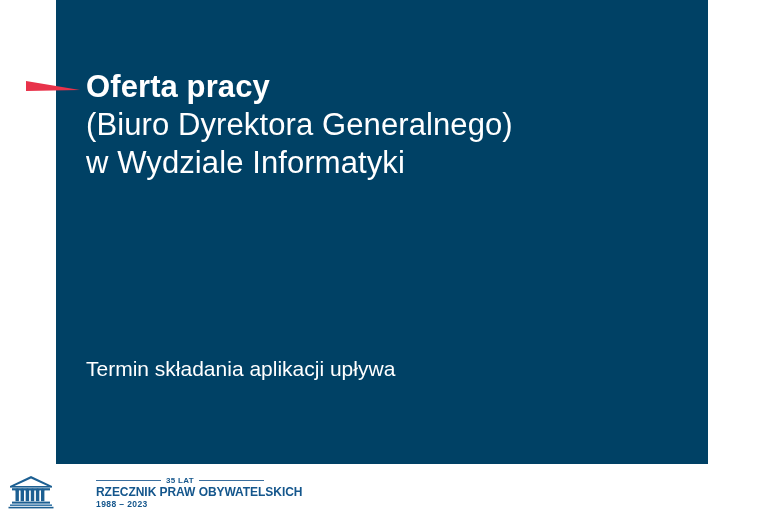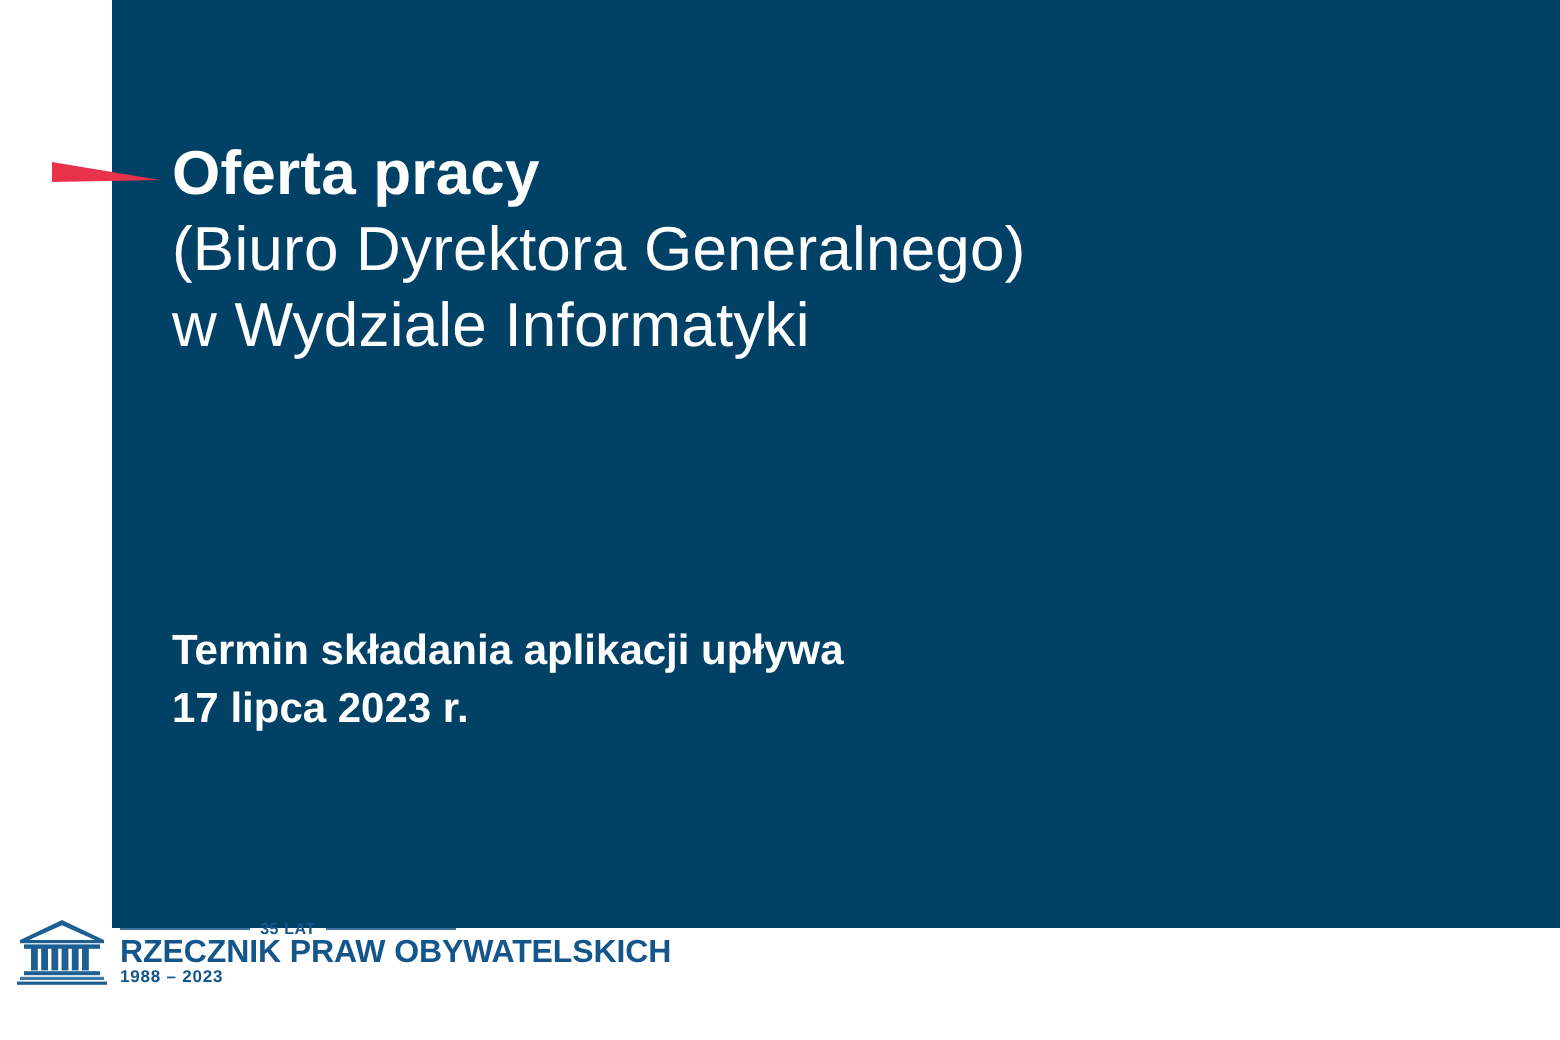--- a/index.html
+++ b/index.html
@@ -10,21 +10,21 @@
     width: 780px;
     height: 520px;
     background: #ffffff;
     font-family: "Liberation Sans", sans-serif;
     overflow: hidden;
     position: relative;
   }
 
   #slide {
     position: relative;
-    width: 780px;
+    width: 708px;
     height: 520px;
     background: #ffffff;
     overflow: hidden;
   }
 
   
   #navy-panel {
     position: absolute;
     left: 56px;
     top: 0;
@@ -71,33 +71,34 @@
     left: 86px;
     top: 311px;
     width: 620px;
   }
   .deadline-line {
     color: #ffffff;
     font-size: 21px;
     line-height: 29px;
     white-space: nowrap;
   }
-  .deadline-line.regular { font-weight: bold; }
+  .deadline-line.regular { font-weight: normal; margin-top: 43px; }
   .deadline-line.bold { font-weight: bold; }
 
   
   #footer-logo {
     position: absolute;
     left: 8px;
-    top: 456px;
+    top: 472px;
     width: 230px;
     height: 40px;
     display: flex;
     flex-direction: row;
     align-items: center;
+    gap: 36px;
   }
   #logo-mark {
     width: 46px;
     height: 34px;
     flex: 0 0 auto;
   }
   #logo-mark svg { display: block; }
 
   #logo-text {
     margin-left: 6px;
@@ -118,21 +119,21 @@
   }
   #logo-anniv-text {
     font-size: 8px;
     font-weight: bold;
     letter-spacing: 0.3px;
     color: #14568c;
     padding: 0 5px;
     white-space: nowrap;
   }
   #logo-main-text {
-    font-size: 16px;
+    font-size: 12px;
     font-weight: bold;
     letter-spacing: -0.05px;
     color: #14568c;
     text-align: center;
     white-space: nowrap;
     line-height: 13px;
   }
   #logo-years-text {
     font-size: 8.5px;
     font-weight: bold;
@@ -157,21 +158,20 @@
   </div>
 
   <div id="headline-block">
     <div class="headline-line bold">Oferta pracy</div>
     <div class="headline-line regular">(Biuro Dyrektora Generalnego)</div>
     <div class="headline-line regular">w Wydziale Informatyki</div>
   </div>
 
   <div id="deadline-block">
     <div class="deadline-line regular">Termin składania aplikacji upływa</div>
-    <div class="deadline-line bold">17 lipca 2023 r.</div>
   </div>
 
   <div id="footer-logo">
 
     <div id="logo-mark">
       <svg width="46" height="34" viewBox="0 0 46 34" xmlns="http://www.w3.org/2000/svg">
 
         <polygon points="23,1 44,11 2,11" fill="#1c5f92"></polygon>
         <polygon points="23,3.6 39.5,11 6.5,11" fill="#ffffff"></polygon>
         <rect x="2" y="11" width="42" height="1.6" fill="#1c5f92"></rect>

